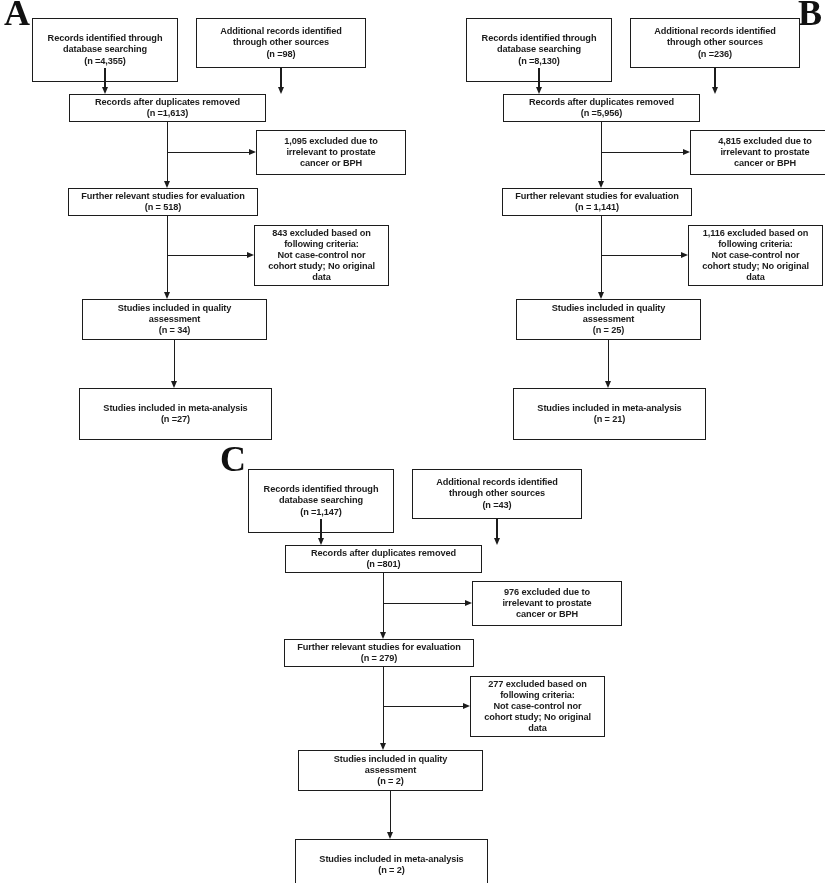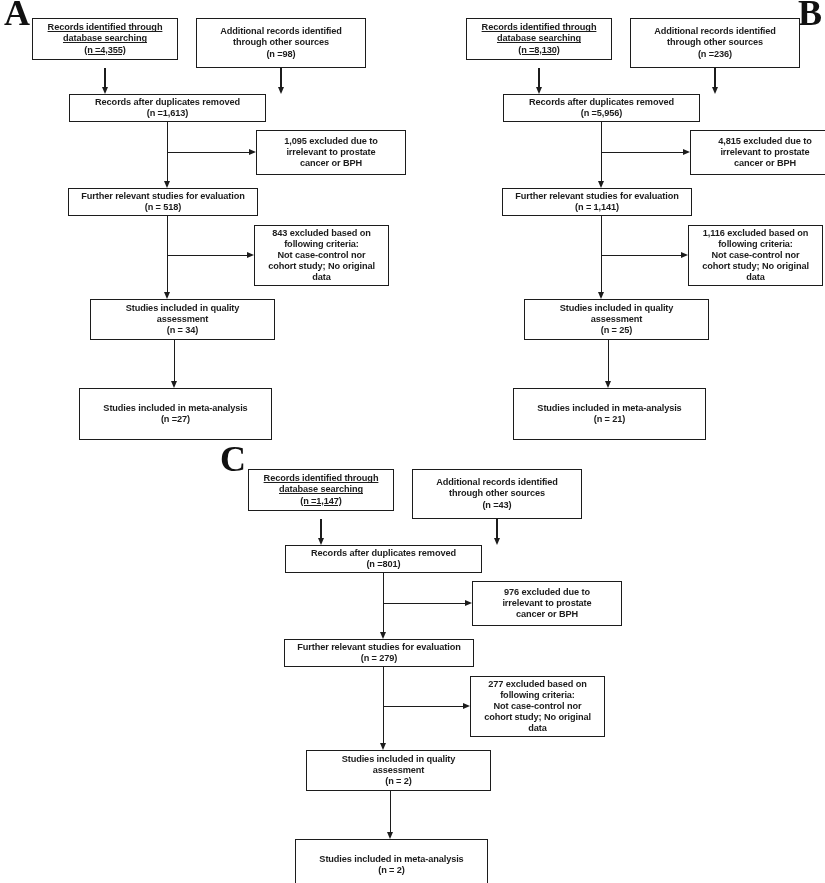--- a/index.html
+++ b/index.html
@@ -42,27 +42,27 @@
     font-size: 9.2px;
     letter-spacing: -0.1px;
     line-height: 1.2;
     text-align: center;
     white-space: pre;
     display: flex;
     align-items: center;
     justify-content: center;
   }
   
-  .b1 { left: 0px;   top: 0px;   width: 146px; height: 42px; text-decoration: underline; }
+  .b1 { left: 0px;   top: 0px;   width: 146px; height: 64px; }
   .b2 { left: 164px; top: 0px;   width: 170px; height: 50px; }
   .b3 { left: 37px;  top: 76px;  width: 197px; height: 28px; }
   .b4 { left: 224px; top: 112px; width: 150px; height: 45px; }
   .b5 { left: 36px;  top: 170px; width: 190px; height: 28px; }
   .b6 { left: 222px; top: 207px; width: 135px; height: 61px; }
-  .b7 { left: 58px;  top: 281px; width: 185px; height: 41px; }
+  .b7 { left: 50px;  top: 281px; width: 185px; height: 41px; }
   .b8 { left: 47px;  top: 370px; width: 193px; height: 52px; }
 
   
   .vl { position: absolute; width: 1.5px;  background: #1c1c1c; }
   .hl { position: absolute; height: 1.5px; background: #1c1c1c; }
   .ah-d {
     position: absolute; width: 0; height: 0;
     border-left: 3.5px solid transparent;
     border-right: 3.5px solid transparent;
     border-top: 7px solid #1c1c1c;

